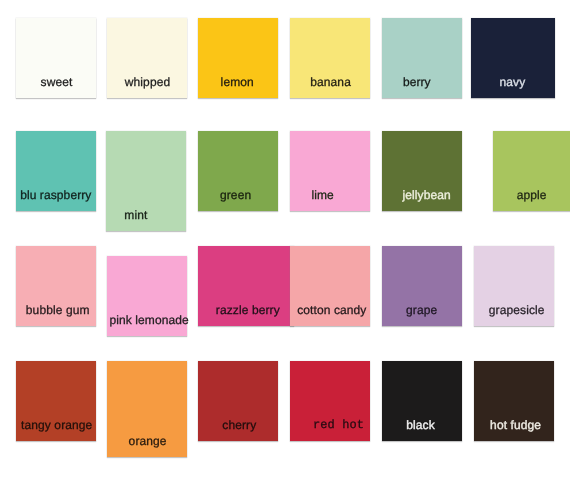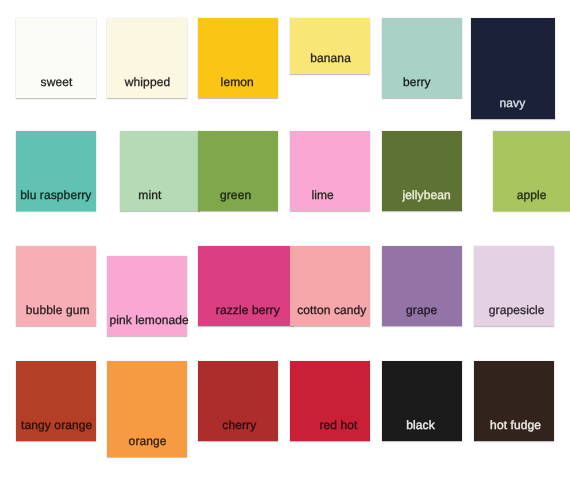--- a/index.html
+++ b/index.html
@@ -55,33 +55,33 @@
 <div id="swatch-grid">
     <div class="swatch" style="left: 16px; top: 18px; width: 80px; height: 80px; background: rgb(251, 252, 246);">
       <div class="swatch-label" style="color: rgb(30, 30, 30); margin-left: 1px;">sweet</div>
     </div>
     <div class="swatch" style="left: 198px; top: 18px; width: 80px; height: 80px; background: rgb(251, 197, 22);">
       <div class="swatch-label" style="color: rgb(32, 27, 16); margin-left: -1.6px;">lemon</div>
     </div>
     <div class="swatch" style="left: 107px; top: 18px; width: 80px; height: 80px; background: rgb(251, 247, 225);">
       <div class="swatch-label" style="color: rgb(30, 30, 30); margin-left: 1px;">whipped</div>
     </div>
-    <div class="swatch" style="left: 290px; top: 18px; width: 80px; height: 56px; background: rgb(248, 230, 119);">
+    <div class="swatch" style="left: 290px; top: 18px; width: 80px; height: 80px; background: rgb(248, 230, 119);">
       <div class="swatch-label" style="color: rgb(32, 29, 18); margin-left: 1.2px;">banana</div>
     </div>
     <div class="swatch" style="left: 382px; top: 18px; width: 80px; height: 80px; background: rgb(169, 209, 198);">
       <div class="swatch-label" style="color: rgb(21, 26, 24); margin-left: -10.4px;">berry</div>
     </div>
-    <div class="swatch" style="left: 471px; top: 18px; width: 84px; height: 101px; background: rgb(26, 33, 57);">
+    <div class="swatch" style="left: 471px; top: 18px; width: 84px; height: 80px; background: rgb(26, 33, 57);">
       <div class="swatch-label light" style="color: rgb(217, 221, 229); margin-left: -1.2px;">navy</div>
     </div>
     <div class="swatch" style="left: 16px; top: 131px; width: 80px; height: 80px; background: rgb(95, 194, 178);">
       <div class="swatch-label" style="color: rgb(16, 32, 28); margin-left: -0.4px;">blu raspberry</div>
     </div>
-    <div class="swatch" style="left: 120px; top: 131px; width: 80px; height: 80px; background: rgb(182, 218, 179); padding-left: 41px;">
+    <div class="swatch" style="left: 106px; top: 131px; width: 80px; height: 100px; background: rgb(182, 218, 179); padding-left: 41px;">
       <div class="swatch-label" style="color: rgb(23, 32, 23); margin-left: -20.2px;">mint</div>
     </div>
     <div class="swatch" style="left: 198px; top: 131px; width: 80px; height: 80px; background: rgb(127, 168, 76);">
       <div class="swatch-label" style="color: rgb(24, 32, 14); margin-left: -4.8px;">green</div>
     </div>
     <div class="swatch" style="left: 290px; top: 131px; width: 80px; height: 80px; background: #f9a8d4;">
       <div class="swatch-label" style="color: rgb(26, 36, 18); margin-left: -14.8px;">lime</div>
     </div>
     <div class="swatch" style="left: 382px; top: 131px; width: 80px; height: 80px; background: rgb(94, 114, 52);">
       <div class="swatch-label light" style="color: rgb(236, 238, 219); margin-left: 9.4px;">jellybean</div>
@@ -110,21 +110,21 @@
     <div class="swatch" style="left: 16px; top: 361px; width: 80px; height: 80px; background: rgb(179, 64, 38); padding-left: 44px;">
       <div class="swatch-label" style="color: rgb(34, 16, 11); margin-left: 1.4px;">tangy orange</div>
     </div>
     <div class="swatch" style="left: 107px; top: 361px; width: 80px; height: 96px; background: rgb(246, 155, 65);">
       <div class="swatch-label" style="color: rgb(39, 26, 14); margin-left: 1.2px;">orange</div>
     </div>
     <div class="swatch" style="left: 198px; top: 361px; width: 80px; height: 80px; background: rgb(173, 44, 44);">
       <div class="swatch-label" style="color: rgb(33, 13, 13); margin-left: 2.6px;">cherry</div>
     </div>
     <div class="swatch" style="left: 290px; top: 361px; width: 80px; height: 80px; background: rgb(201, 32, 56);">
-      <div class="swatch-label" style="color: rgb(36, 11, 17); margin-left: 17px;">red hot</div>
+      <div class="swatch-label" style="color: rgb(36, 11, 17); margin-left: 17px; font-family: Liberation Mono, monospace;">red hot</div>
     </div>
     <div class="swatch" style="left: 382px; top: 361px; width: 80px; height: 80px; background: rgb(28, 27, 27);">
       <div class="swatch-label light" style="color: rgb(240, 240, 240); margin-left: -3px;">black</div>
     </div>
     <div class="swatch" style="left: 474px; top: 361px; width: 80px; height: 80px; background: rgb(50, 36, 28);">
       <div class="swatch-label light" style="color: rgb(239, 236, 228); margin-left: 3.2px;">hot fudge</div>
     </div>
   </div>
 
 </body></html>

